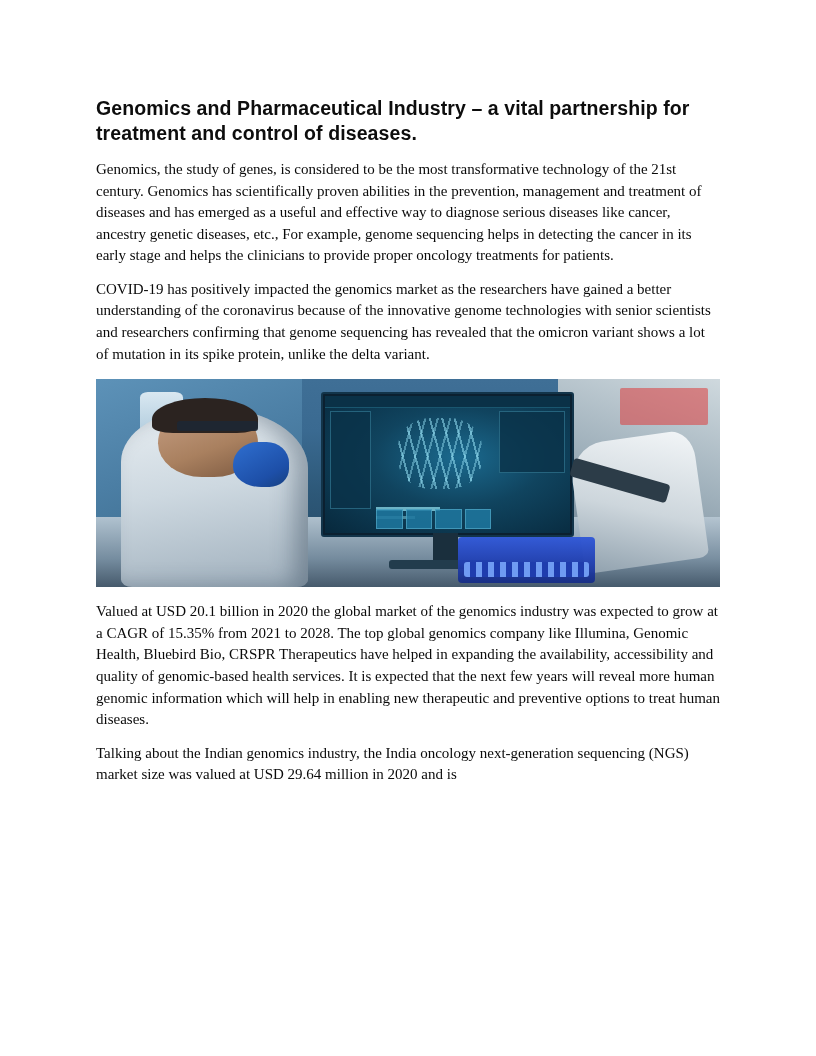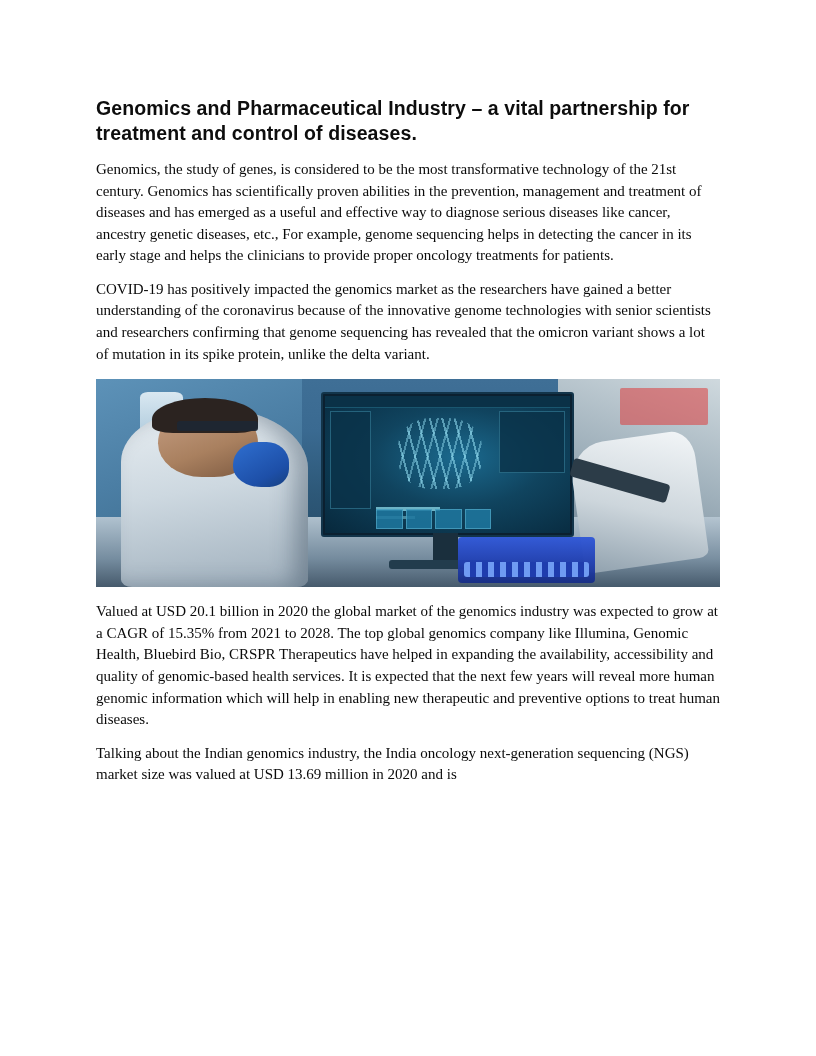--- a/index.html
+++ b/index.html
@@ -318,15 +318,15 @@
       <div class="microscope"></div>
       <div class="micro-arm"></div>
       <div class="tubes"></div>
       <div class="tube-dots"></div>
     </div>
   </div>
 
 
   <p class="para">Valued at USD 20.1 billion in 2020 the global market of the genomics industry was expected to grow at a CAGR of 15.35% from 2021 to 2028. The top global genomics company like Illumina, Genomic Health, Bluebird Bio, CRSPR Therapeutics have helped in expanding the availability, accessibility and quality of genomic-based health services. It is expected that the next few years will reveal more human genomic information which will help in enabling new therapeutic and preventive options to treat human diseases.</p>
 
-  <p class="para">Talking about the Indian genomics industry, the India oncology next-generation sequencing (NGS) market size was valued at USD 13.69 million in 2020 and is</p>
+  <p class="para">Talking about the Indian genomics industry, the India oncology next-generation sequencing (NGS) market size was valued at USD 29.64 million in 2020 and is</p>
 
 </div>
 
 </body></html>

